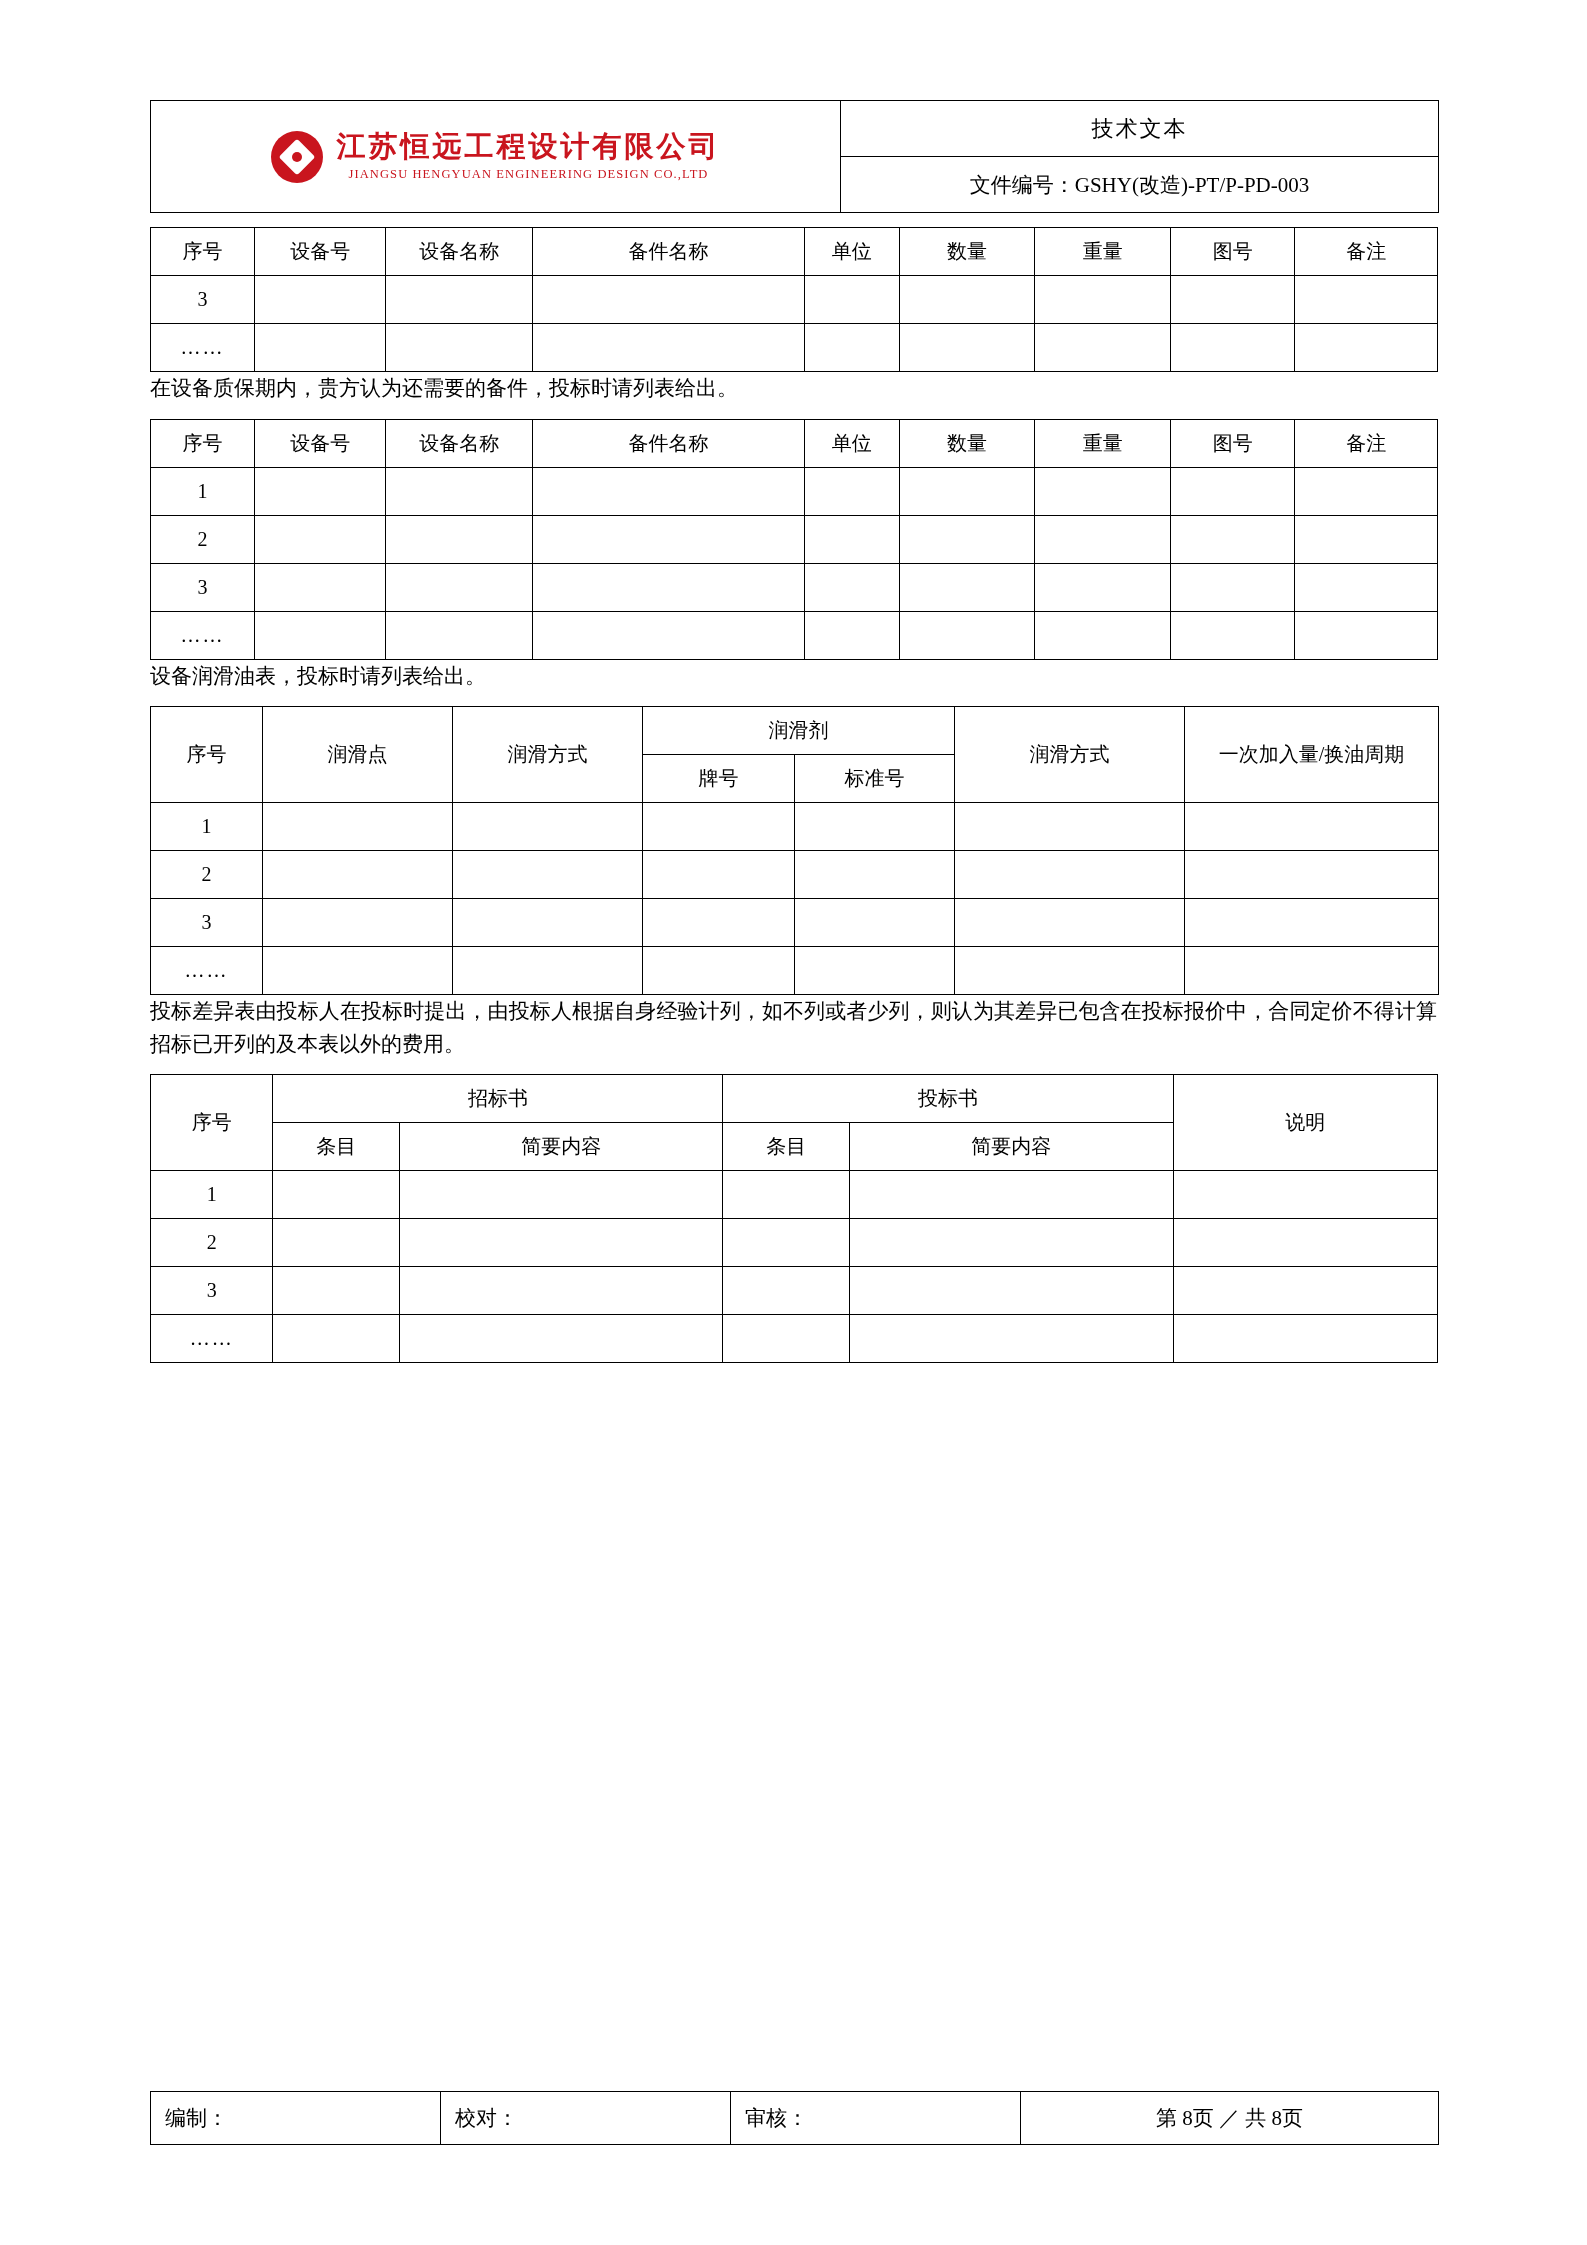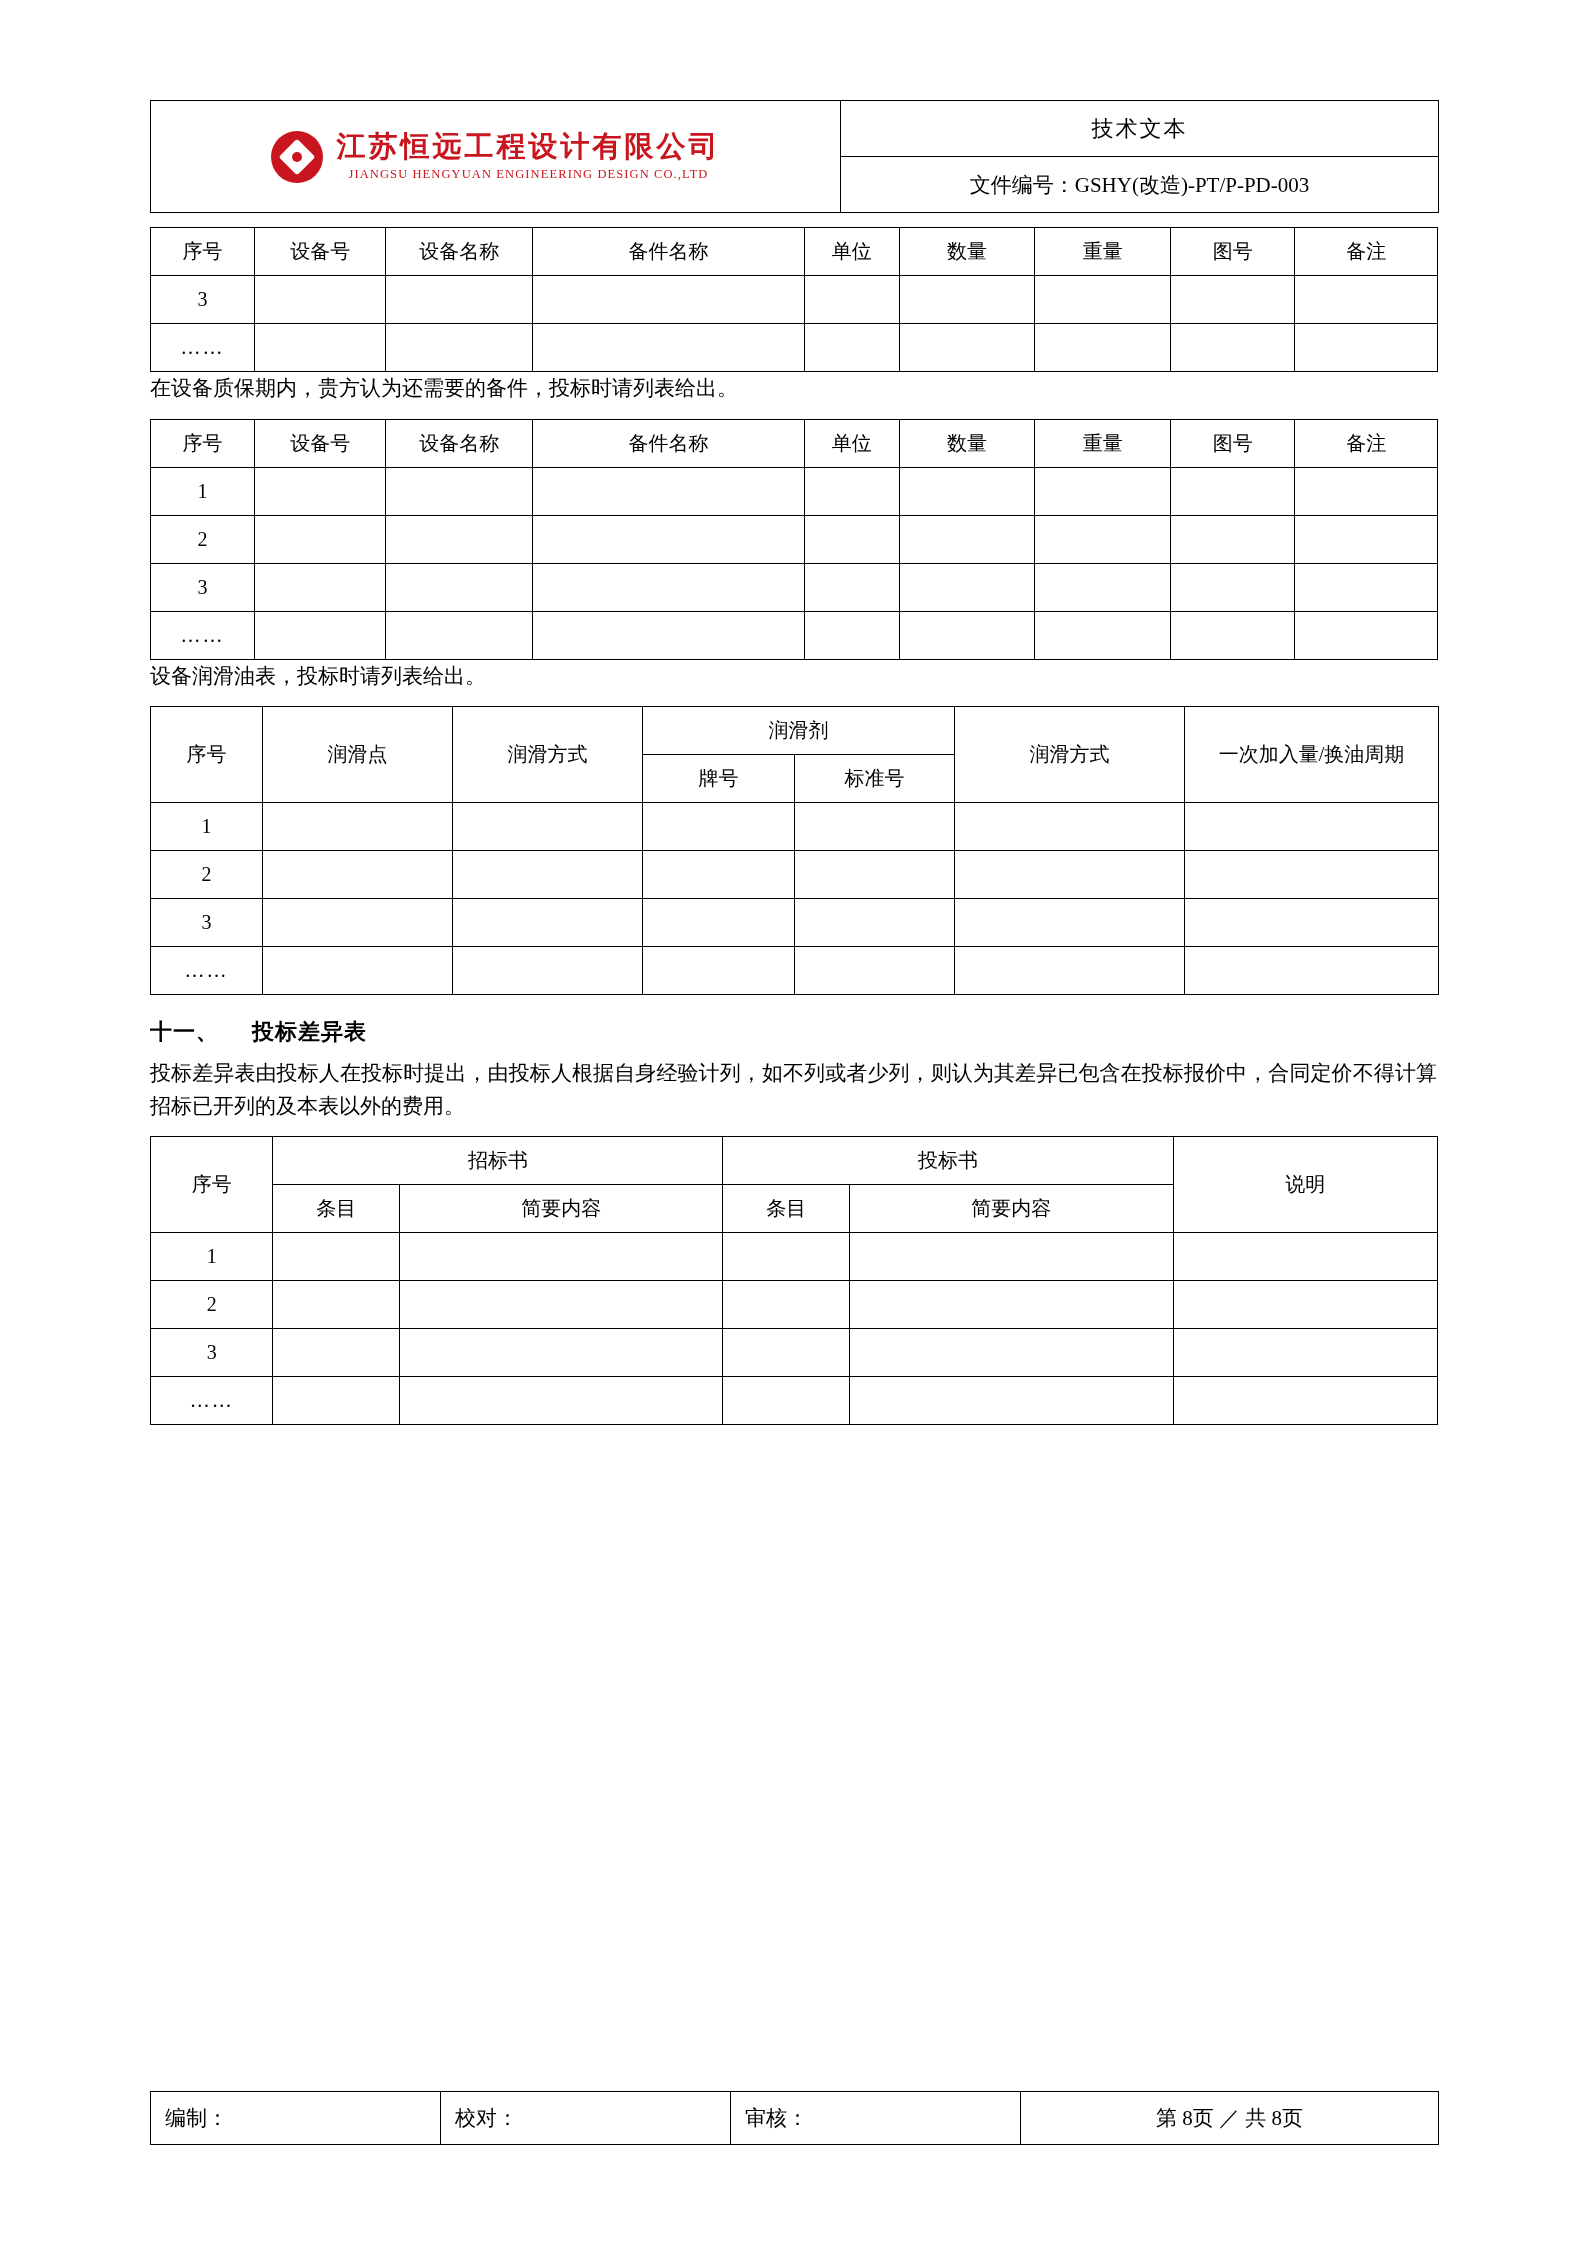--- a/index.html
+++ b/index.html
@@ -369,23 +369,20 @@
         <td class="blank"></td>
         <td class="blank"></td>
         <td class="blank"></td>
         <td class="blank"></td>
         <td class="blank"></td>
         <td class="blank"></td>
       </tr>
     </tbody>
   </table>
 
-  <div class="sec-title">
-    <span class="num" style="min-width:102px">十一、</span><span>投标差异表</span>
-  </div>
   <p class="body">投标差异表由投标人在投标时提出，由投标人根据自身经验计列，如不列或者少列，则认为其差异已包含在投标报价中，合同定价不得计算招标已开列的及本表以外的费用。</p>
 
   <table class="doc">
     <colgroup>
       <col style="width:112px">
         <col style="width:116px">
         <col style="width:296px">
       <col style="width:116px">
         <col style="width:296px">
         <col style="width:242px">

